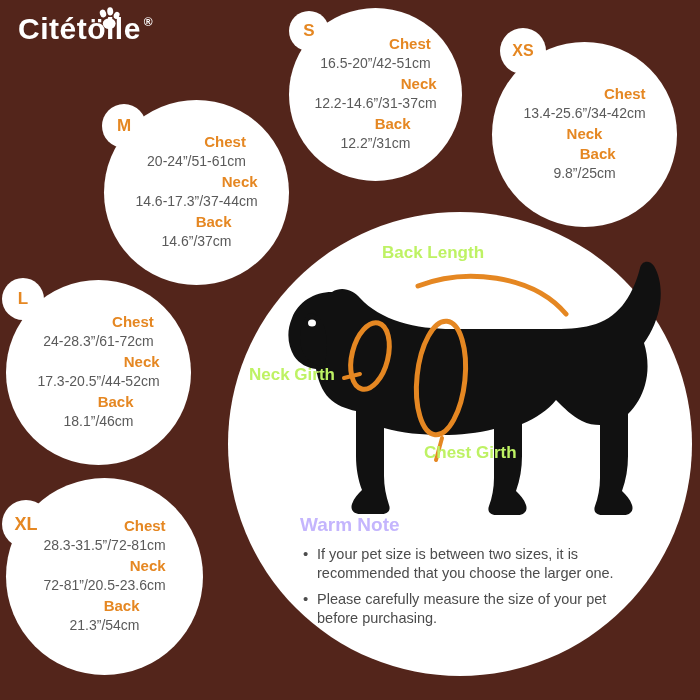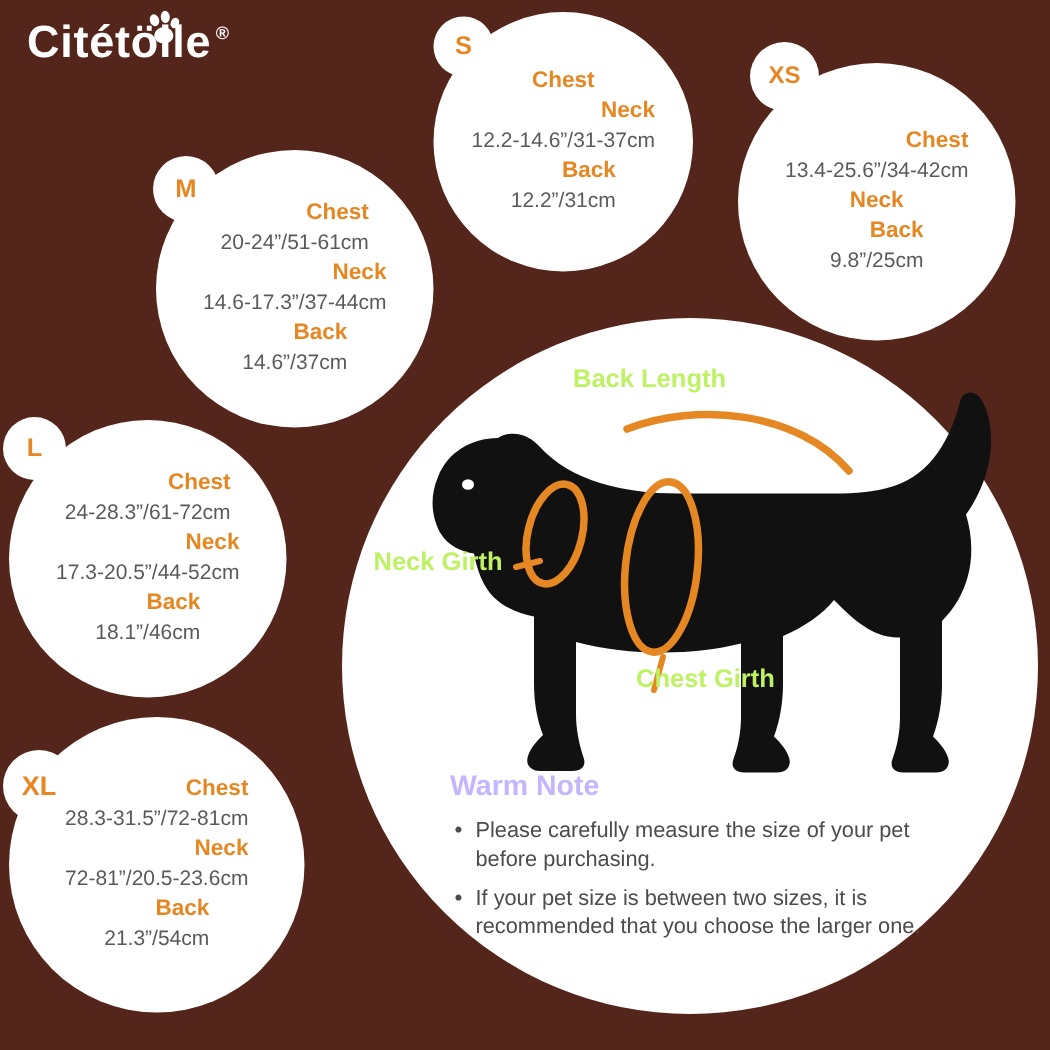--- a/index.html
+++ b/index.html
@@ -179,20 +179,21 @@
   <svg class="paw" viewBox="0 0 26 26">
     <ellipse cx="7" cy="7.5" rx="3.1" ry="4" fill="#ffffff" transform="rotate(-18 7 7.5)"></ellipse>
     <ellipse cx="14.2" cy="5.3" rx="3" ry="4.1" fill="#ffffff" transform="rotate(-4 14.2 5.3)"></ellipse>
     <ellipse cx="20.6" cy="9.3" rx="2.8" ry="3.6" fill="#ffffff" transform="rotate(22 20.6 9.3)"></ellipse>
     <ellipse cx="13.2" cy="17.6" rx="6.4" ry="5.4" fill="#ffffff"></ellipse>
   </svg>
 
   <div class="bubble" id="bubble-s">
     <div class="row">
       <div class="lbl">Chest</div>
+      <div class="val">16.5-20”/42-51cm</div>
     </div>
     <div class="row">
       <div class="lbl">Neck</div>
       <div class="val">12.2-14.6”/31-37cm</div>
     </div>
     <div class="row">
       <div class="lbl">Back</div>
       <div class="val">12.2”/31cm</div>
     </div>
   </div>
@@ -329,18 +330,18 @@
     <path d="M200,232 L206,210" fill="none" stroke="#e58722" stroke-width="4" stroke-linecap="round"></path>
   </svg>
 
   <div class="measure-label" id="label-back">Back Length</div>
   <div class="measure-label" id="label-neck">Neck Girth</div>
   <div class="measure-label" id="label-chest">Chest Girth</div>
 
   <div id="warm-note">
     <div class="title">Warm Note</div>
     <ul>
+      <li>If your pet size is between two sizes, it is recommended that you choose the larger one.</li>
       <li>Please carefully measure the size of your pet before purchasing.</li>
-      <li>If your pet size is between two sizes, it is recommended that you choose the larger one.</li>
     </ul>
   </div>
 
 </div>
 
 </body></html>

